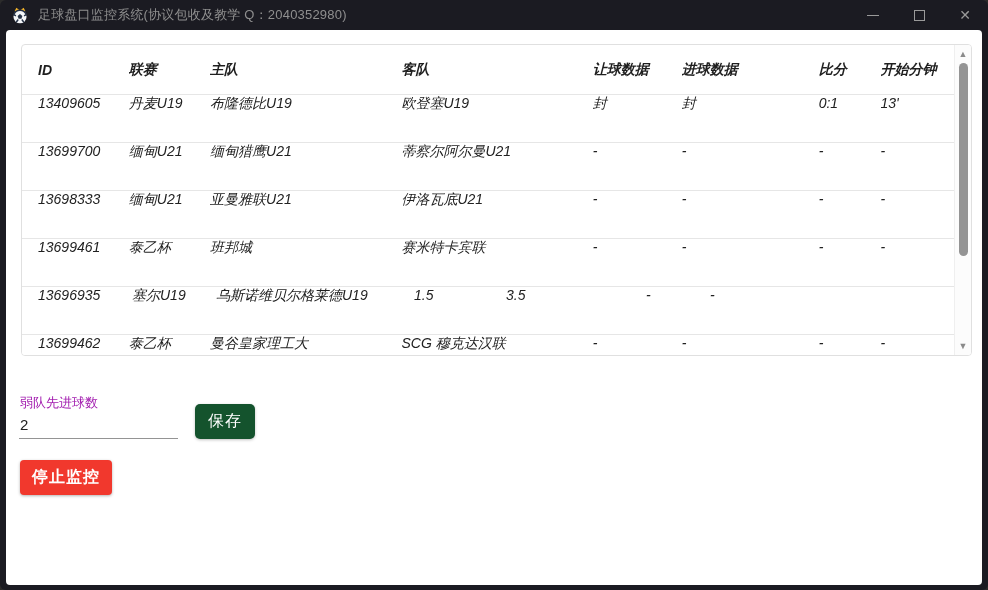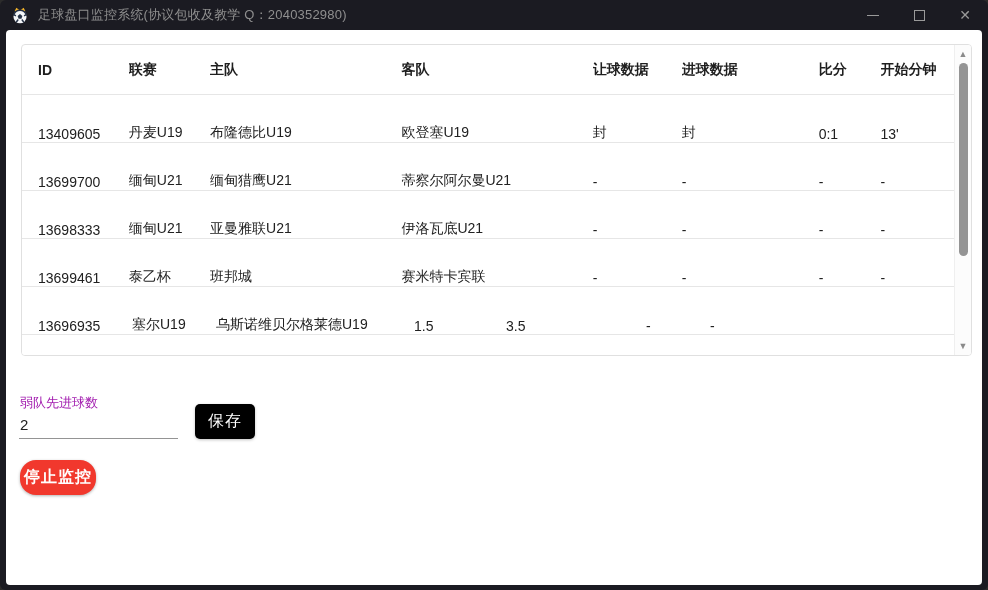--- a/index.html
+++ b/index.html
@@ -27,23 +27,23 @@
   
   .content {
     position:absolute; left:6px; right:6px; top:30px; bottom:5px;
     background:#ffffff; border-radius:4px;
   }
   
   .table-box {
     position:absolute; left:15px; top:14px; width:951px; height:312px;
     border:1px solid #e0e0e0; border-radius:4px; overflow:hidden; background:#fff;
   }
-  .grid-area { position:absolute; left:0; top:0; right:17px; bottom:0; overflow:hidden; }
+  .grid-area { position:absolute; left:0; top:0; right:17px; bottom:0; overflow:hidden;font-style:italic; }
   .thead { display:flex; height:49px; align-items:center; font-weight:bold; }
-  .trow  { display:flex; height:48px; align-items:flex-end; border-top:1px solid #e6e6e6; background:#fff; }
+  .trow  { display:flex; height:48px; align-items:flex-start; border-top:1px solid #e6e6e6; background:#fff; }
   .cell  { font-size:14px; color:#212121; white-space:nowrap; overflow:hidden; }
   .thead .cell { font-size:14px; color:#1f1f1f; }
   .col0 { width:110px; padding-left:16px; }
   .col1 { width:84px; }
   .col2 { width:198px; }
   .col3 { width:198px; }
   .col4 { width:92px; }
   .col5 { width:92px; }
   .col6 { width:64px;margin-left:48px; }
   .col7 { width:76px; }
@@ -64,27 +64,27 @@
   }
   
   .field-label { position:absolute; left:14px; top:364px; font-size:13px; color:#a21caf; }
   .goal-input {
     position:absolute; left:13px; top:381px; width:159px; height:28px;
     border:none; border-bottom:1px solid #949494; outline:none;
     font-size:15px; color:#212121; font-family:inherit; background:transparent; padding:0 1px;
   }
   .save-btn {
     position:absolute; left:189px; top:374px; width:60px; height:35px;
-    background:#000000; border:none; border-radius:5px; color:#fff;
+    background:#14532d; border:none; border-radius:5px; color:#fff;
     font-size:16px; font-family:inherit; letter-spacing:1px;
     box-shadow:0 1px 3px rgba(0,0,0,0.25); cursor:pointer;
   }
   .stop-btn {
-    position:absolute; left:14px; top:430px; width:76px; height:35px;
-    background:#f1382d; border:none; border-radius:16px; color:#fff;
+    position:absolute; left:14px; top:430px; width:92px; height:35px;
+    background:#f1382d; border:none; border-radius:4px; color:#fff;
     font-size:16px; font-weight:bold; font-family:inherit; letter-spacing:1px;
     box-shadow:0 1px 3px rgba(0,0,0,0.3); cursor:pointer;
   }
 </style>
 </head>
 <body>
 
 <div class="window">
 
   <div class="titlebar">

